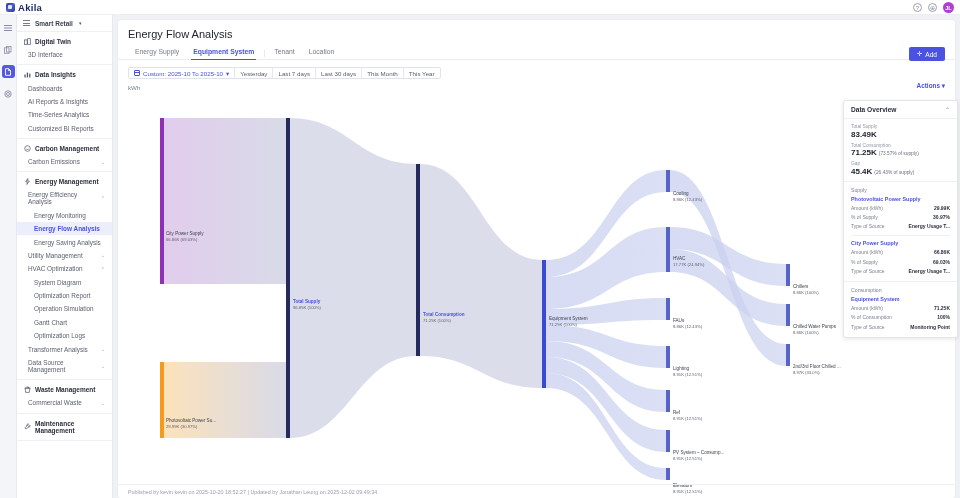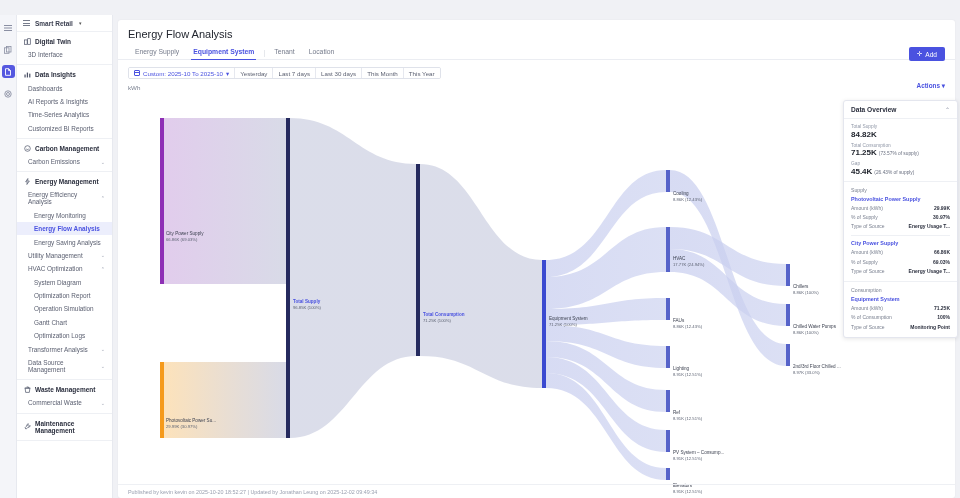--- a/index.html
+++ b/index.html
@@ -123,20 +123,29 @@
   .row{ display:flex; justify-content:space-between; font-size:5px; color:#7a8090;
      line-height:1.85;}
   .row span.val{ color:#2b2f3e; font-weight:bold;}
   .divline{ height:1px; background:#eef0f4; margin:4px 0;}
 </style>
 </head>
 <body>
 
 <div class="app">
 
+  <div class="brandbar">
+    <div class="brand-logo"></div>
+    <div class="brand-name">Akila</div>
+    <div class="hdr-icons">
+      <div class="hi">?</div>
+      <div class="hi">⊕</div>
+      <div class="hi avatar">JL</div>
+    </div>
+  </div>
 
   <div class="rail">
     <div class="rail-ico">
       <svg viewBox="0 0 8 8">
           <g stroke="currentColor" stroke-width="1">
             <line x1="0" y1="1.5" x2="8" y2="1.5"></line>
             <line x1="0" y1="4" x2="8" y2="4"></line>
             <line x1="0" y1="6.5" x2="8" y2="6.5"></line>
           </g>
         </svg>
@@ -468,21 +477,21 @@
 
       <div class="footer">Published by kevin kevin on 2025-10-20 18:52:27 | Updated by Jonathan Leung on 2025-12-02 09:49:34</div>
 
       <div class="ovl">
         <div class="ovl-head">
           <div class="ovl-title">Data Overview</div>
           <div style="color:#8a8fa3;font-size:6px;">⌃</div>
         </div>
         <div class="ovl-sec">
           <div class="ovl-k">Total Supply</div>
-          <div class="ovl-v">84.82K</div>
+          <div class="ovl-v">83.49K</div>
           <div class="ovl-k mt5">Total Consumption</div>
           <div class="ovl-v">
             <span>71.25K</span><small>(73.57% of supply)</small>
           </div>
           <div class="ovl-k mt5">Gap</div>
           <div class="ovl-v">
             <span>45.4K</span><small>(26.43% of supply)</small>
           </div>
         </div>
         <div class="ovl-sec">

